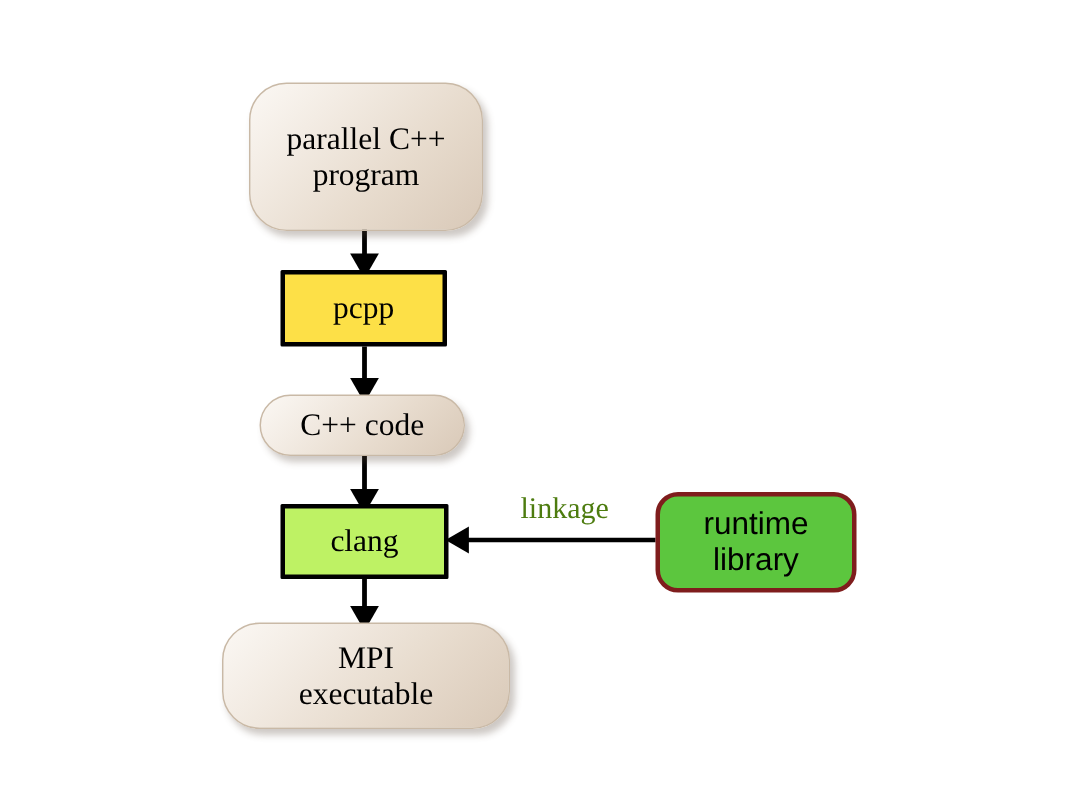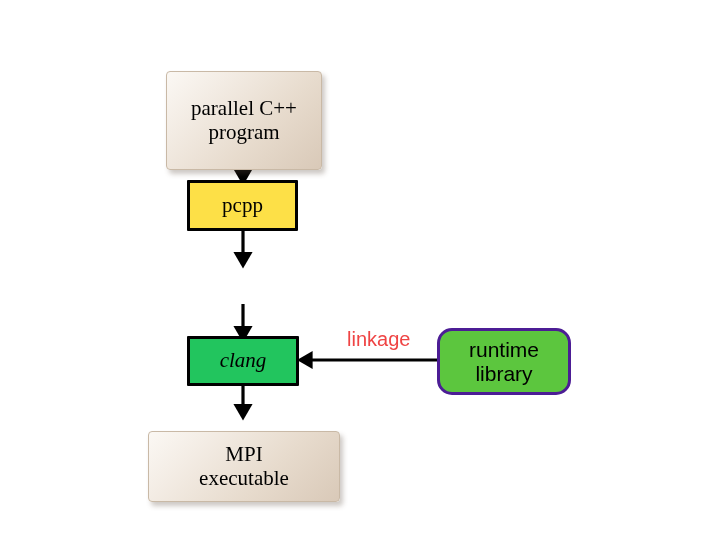--- a/index.html
+++ b/index.html
@@ -30,67 +30,65 @@
     color: #000000;
   }
   .node .label {
     display: block;
     line-height: 1.12;
     white-space: pre-line;
   }
 
   
   .node-beige {
-    border-radius: 4px;
+    border-radius: 25px;
     background: linear-gradient(135deg,
                 #fbf8f4 0%,
                 #f3ece4 26%,
                 #e7dbcd 62%,
                 #d9c9b8 100%);
     border: 1px solid #c9b9a6;
     box-shadow: 3px 4px 5px rgba(90, 72, 58, 0.30);
     font-family: "Liberation Serif", serif;
     font-size: 21px;
-    margin-top: 16px;
   }
 
   
   .node-cyan {
     background: #fde047;
     border: 3px solid #000000;
     border-radius: 1px;
     font-family: "Liberation Serif", serif;
     font-size: 21px;
   }
 
   
   .node-yellow {
-    background: #22c55e;
+    background: #bef264;
     border: 3px solid #000000;
     border-radius: 1px;
     font-family: "Liberation Serif", serif;
     font-size: 21px;
-    font-style: italic;
   }
 
   
   .node-green {
     background: #5cc63e;
-    border: 3px solid #4c1d95;
+    border: 3px solid #7f1d1d;
     border-radius: 15px;
     font-family: "Liberation Sans", sans-serif;
     font-size: 21px;
   }
 
   
   .edge-label {
     position: absolute;
-    font-family: Liberation Sans, sans-serif;
+    font-family: Liberation Serif, serif;
     font-size: 20px;
-    color: #ef4444;
+    color: #4d7c0f;
     white-space: nowrap;
   }
 
   
   #edges {
     position: absolute;
     left: 0;
     top: 0;
     width: 720px;
     height: 540px;
@@ -132,20 +130,23 @@
 
   <div class="node node-beige" style="left:166px; top:55px; width:156px; height:99px;">
     <span class="label">parallel C++
 program</span>
   </div>
 
   <div class="node node-cyan" style="left:187px; top:180px; width:111px; height:51px;">
     <span class="label">pcpp</span>
   </div>
 
+  <div class="node node-beige" style="left:173px; top:263px; width:137px; height:41px;">
+    <span class="label">C++ code</span>
+  </div>
 
   <div class="node node-yellow" style="left:187px; top:336px; width:112px; height:50px;">
     <span class="label">clang</span>
   </div>
 
   <div class="node node-beige" style="left:148px; top:415px; width:192px; height:71px;">
     <span class="label">MPI
 executable</span>
   </div>
 

